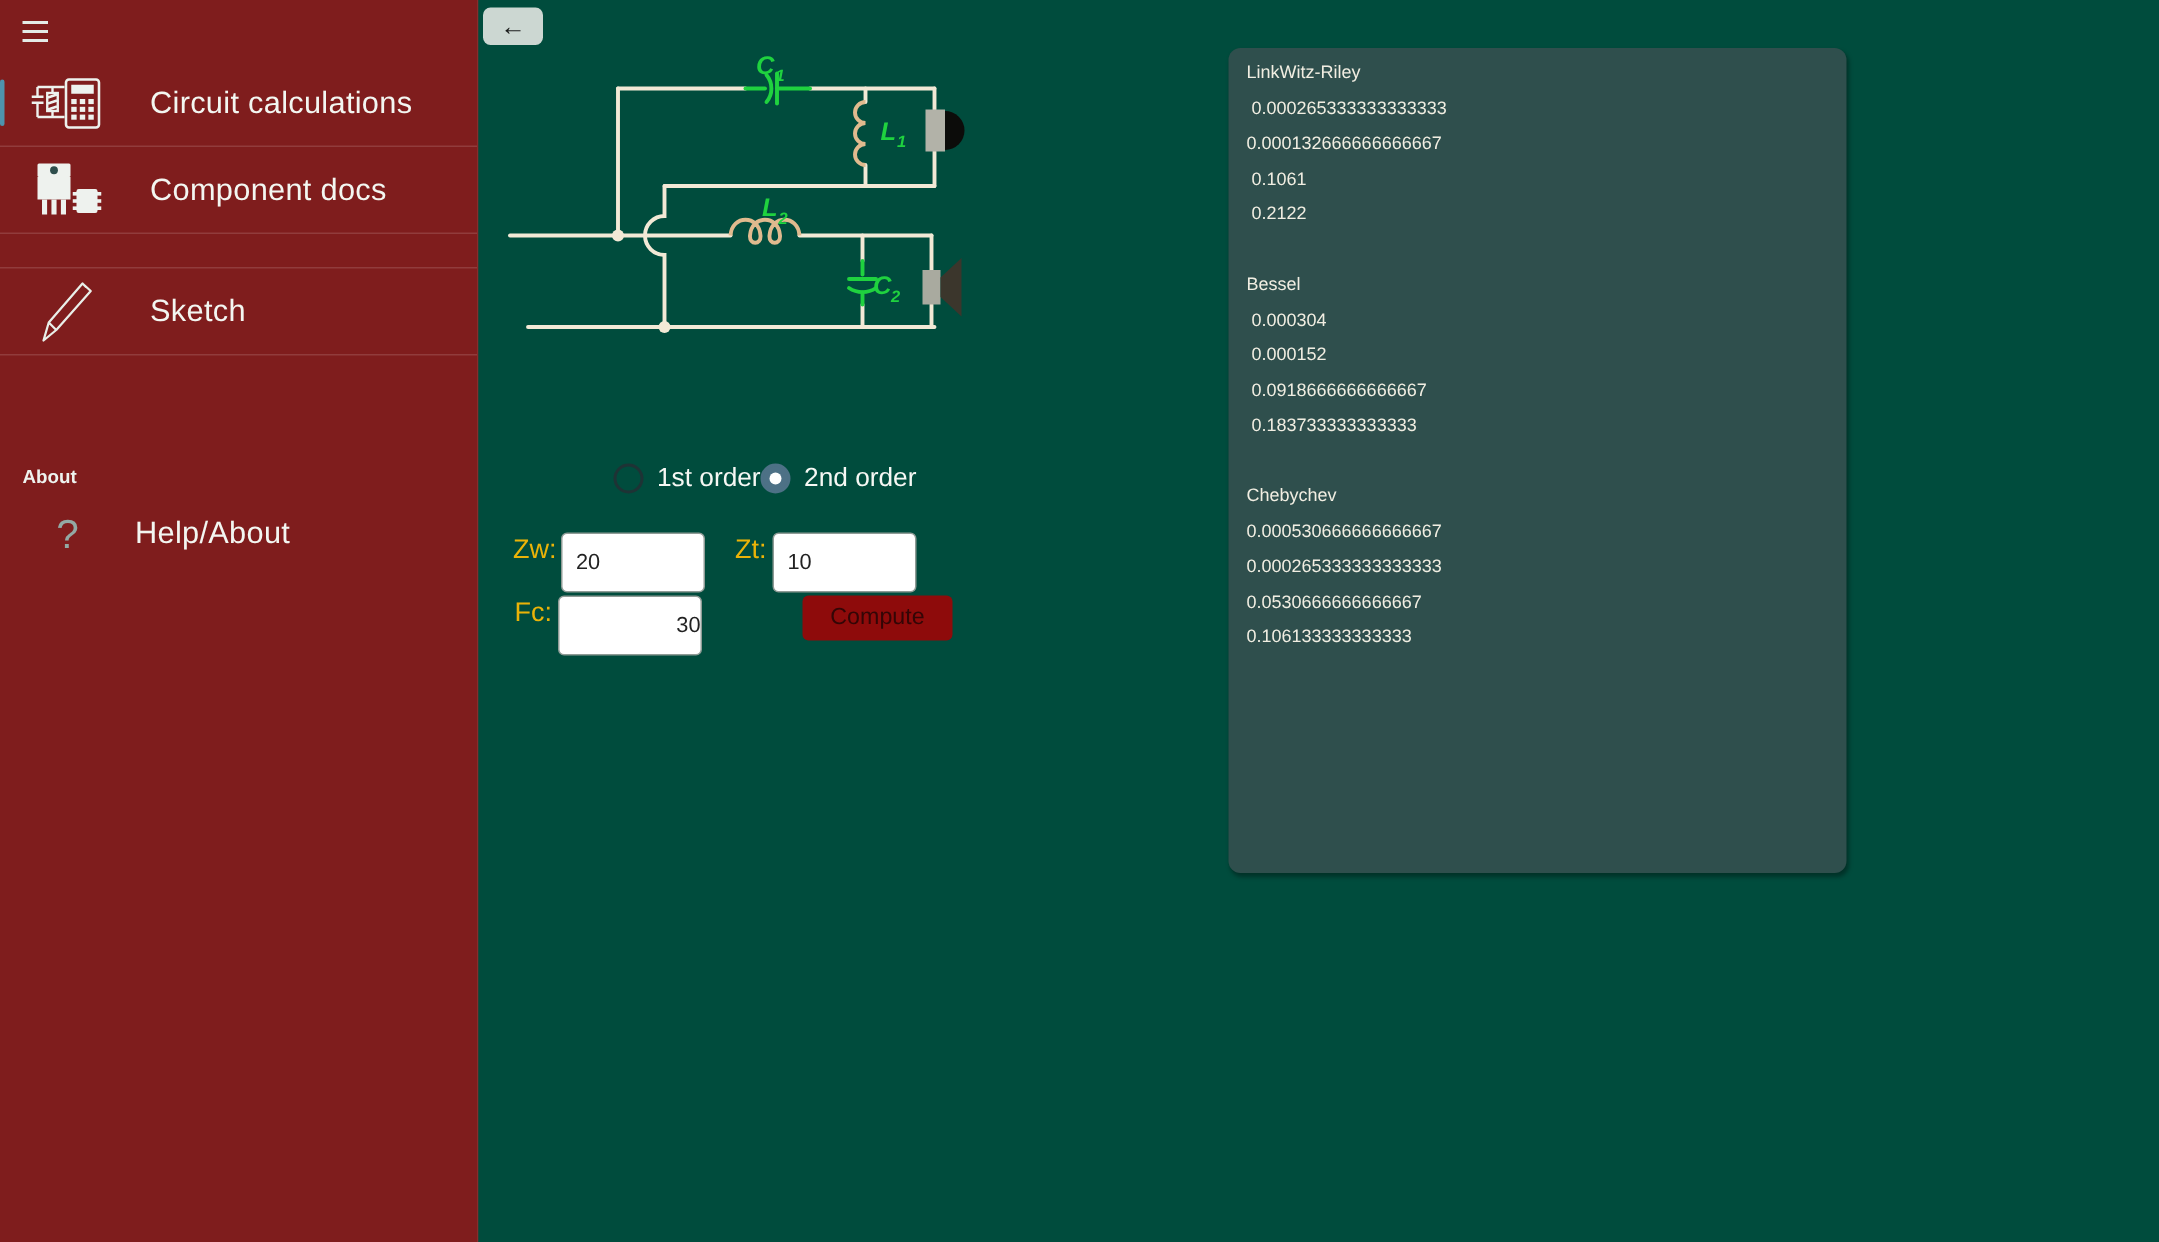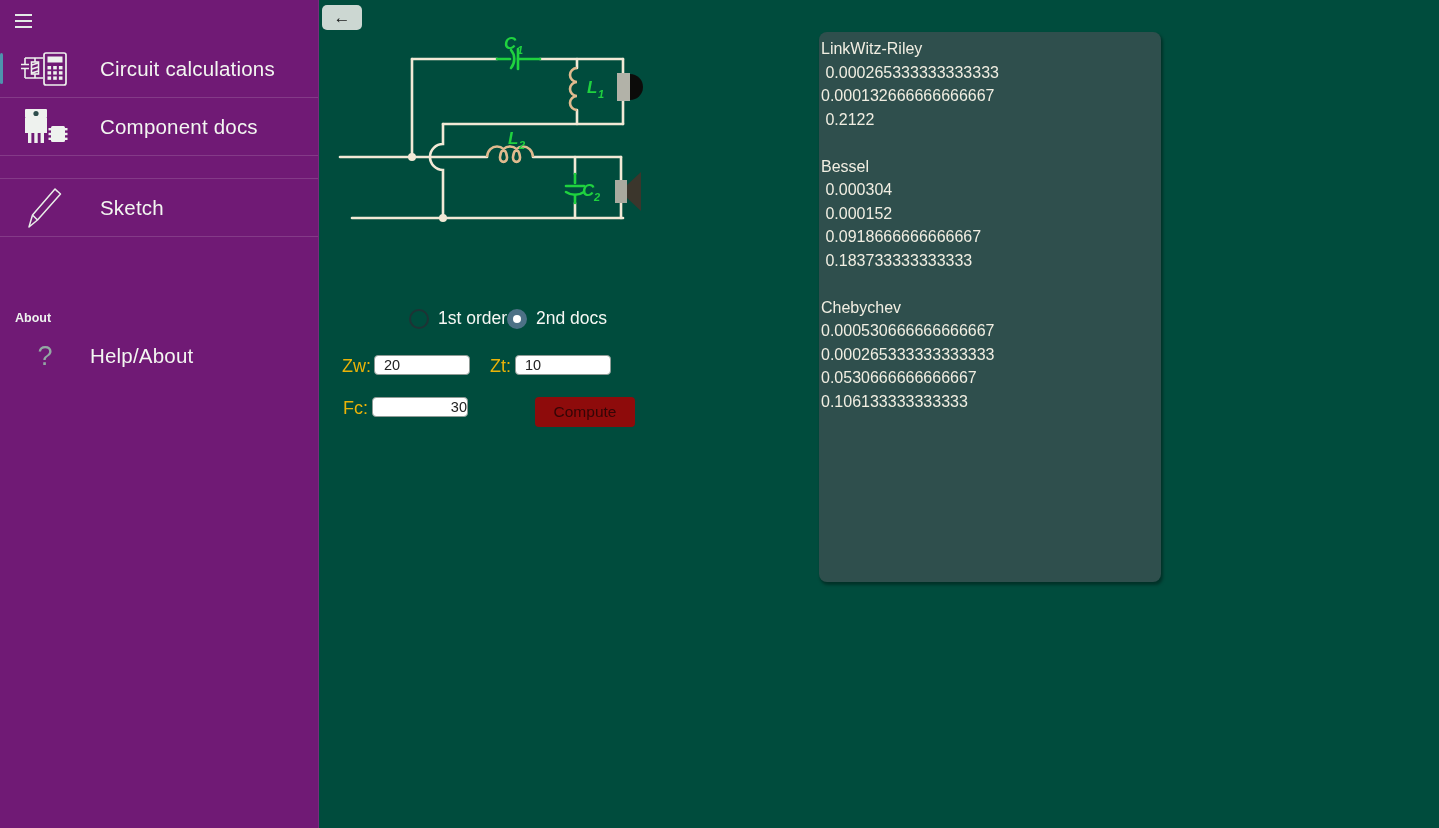--- a/index.html
+++ b/index.html
@@ -4,21 +4,21 @@
 <style>
   html,body{margin:0;padding:0;}
   body{
     width:1439px;height:828px;overflow:hidden;
     font-family:"Liberation Sans","DejaVu Sans",sans-serif;
     background:#004c3d;position:relative;
   }
   
   .sidebar{
     position:absolute;left:0;top:0;width:319px;height:828px;
-    background:#701a75;border-right:1px solid rgba(255,255,255,0.07);
+    background:#7f1d1d;border-right:1px solid rgba(255,255,255,0.07);
     box-sizing:border-box;
   }
   .hamburger{position:absolute;left:15px;top:14px;width:17px;height:14px;cursor:pointer;}
   .hamburger span{display:block;height:1.6px;background:#e4ebe7;margin-bottom:4.4px;}
   .nav{position:absolute;top:40px;left:0;width:100%;}
   .nav-item{
     position:relative;height:57px;display:flex;align-items:center;
     border-bottom:1px solid rgba(255,255,255,0.14);cursor:pointer;
   }
   .nav-item .sel-bar{
@@ -54,33 +54,33 @@
     width:16px;height:16px;border-radius:50%;border:2px solid #1e3335;box-sizing:content-box;
     display:flex;align-items:center;justify-content:center;background:transparent;
   }
   .radio-opt.checked .radio-circle{border-color:#4d7186;background:#4d7186;}
   .radio-dot{display:none;width:8px;height:8px;border-radius:50%;background:#ffffff;}
   .radio-opt.checked .radio-dot{display:block;}
   .radio-label{color:#f6f8f4;font-size:17.5px;}
   
   .field-label{position:absolute;color:#eab308;font-size:18px;text-align:right;}
   .txt-input{
-    position:absolute;width:96px;height:20px;box-sizing:border-box;border:1px solid #8f9b96;
+    position:absolute;width:96px;height:40px;box-sizing:border-box;border:1px solid #8f9b96;
     border-radius:4px;background:#ffffff;color:#222;font-size:14.5px;padding:0 0 0 9px;
     font-family:inherit;outline:none;
   }
   .compute-btn{
     position:absolute;left:192px;top:397px;width:100px;height:30px;background:#8e0b0b;
     border:none;border-radius:4px;color:#330606;font-size:15.5px;cursor:pointer;font-family:inherit;margin-left:24px;
   }
   
   .results{
-    position:absolute;left:500px;top:32px;width:342px;height:550px;box-sizing:border-box;
+    position:absolute;left:500px;top:32px;width:412px;height:550px;box-sizing:border-box;
     background:#2f4f4d;border-radius:8px;box-shadow:1.5px 2.5px 3px rgba(0,0,0,0.35);
-    padding:5px 6px 0 2px;color:#f1eee2;font-size:16px;line-height:23.5px;overflow:hidden;
+    padding:5px 6px 0 12px;color:#f1eee2;font-size:12px;line-height:23.5px;overflow:hidden;
   }
   .res-section{margin-bottom:23.5px;}
   .res-line{white-space:pre;}
 </style>
 </head>
 <body>
 
 <div class="sidebar">
   <div class="hamburger">
     <span></span>
@@ -243,38 +243,39 @@
 
   <div class="radio-row">
     <div class="radio-opt">
       <span class="radio-circle"></span>
       <span class="radio-label">1st order</span>
     </div>
     <div class="radio-opt checked">
       <span class="radio-circle">
           <span class="radio-dot"></span>
         </span>
-      <span class="radio-label">2nd docs</span>
+      <span class="radio-label">2nd order</span>
     </div>
   </div>
 
   <div class="field-label" style="left:18px;top:356px;width:34px;">Zw:</div>
   <input class="txt-input" style="left: 55px; top: 355px;" value="20">
   <div class="field-label" style="left:164px;top:356px;width:28px;text-align:right;">Zt:</div>
   <input class="txt-input" style="left: 196px; top: 355px;" value="10">
   <div class="field-label" style="left:18px;top:398px;width:31px;">Fc:</div>
   <input class="txt-input" style="left: 53px; top: 397px; text-align: right;" value="30">
 
   <button class="compute-btn">Compute</button>
 
   <div class="results">
     <div class="res-section">
       <div class="res-line">LinkWitz-Riley</div>
       <div class="res-line"> 0.000265333333333333</div>
       <div class="res-line">0.000132666666666667</div>
+      <div class="res-line"> 0.1061</div>
       <div class="res-line"> 0.2122</div>
     </div>
     <div class="res-section">
       <div class="res-line">Bessel</div>
       <div class="res-line"> 0.000304</div>
       <div class="res-line"> 0.000152</div>
       <div class="res-line"> 0.0918666666666667</div>
       <div class="res-line"> 0.183733333333333</div>
     </div>
     <div class="res-section">

